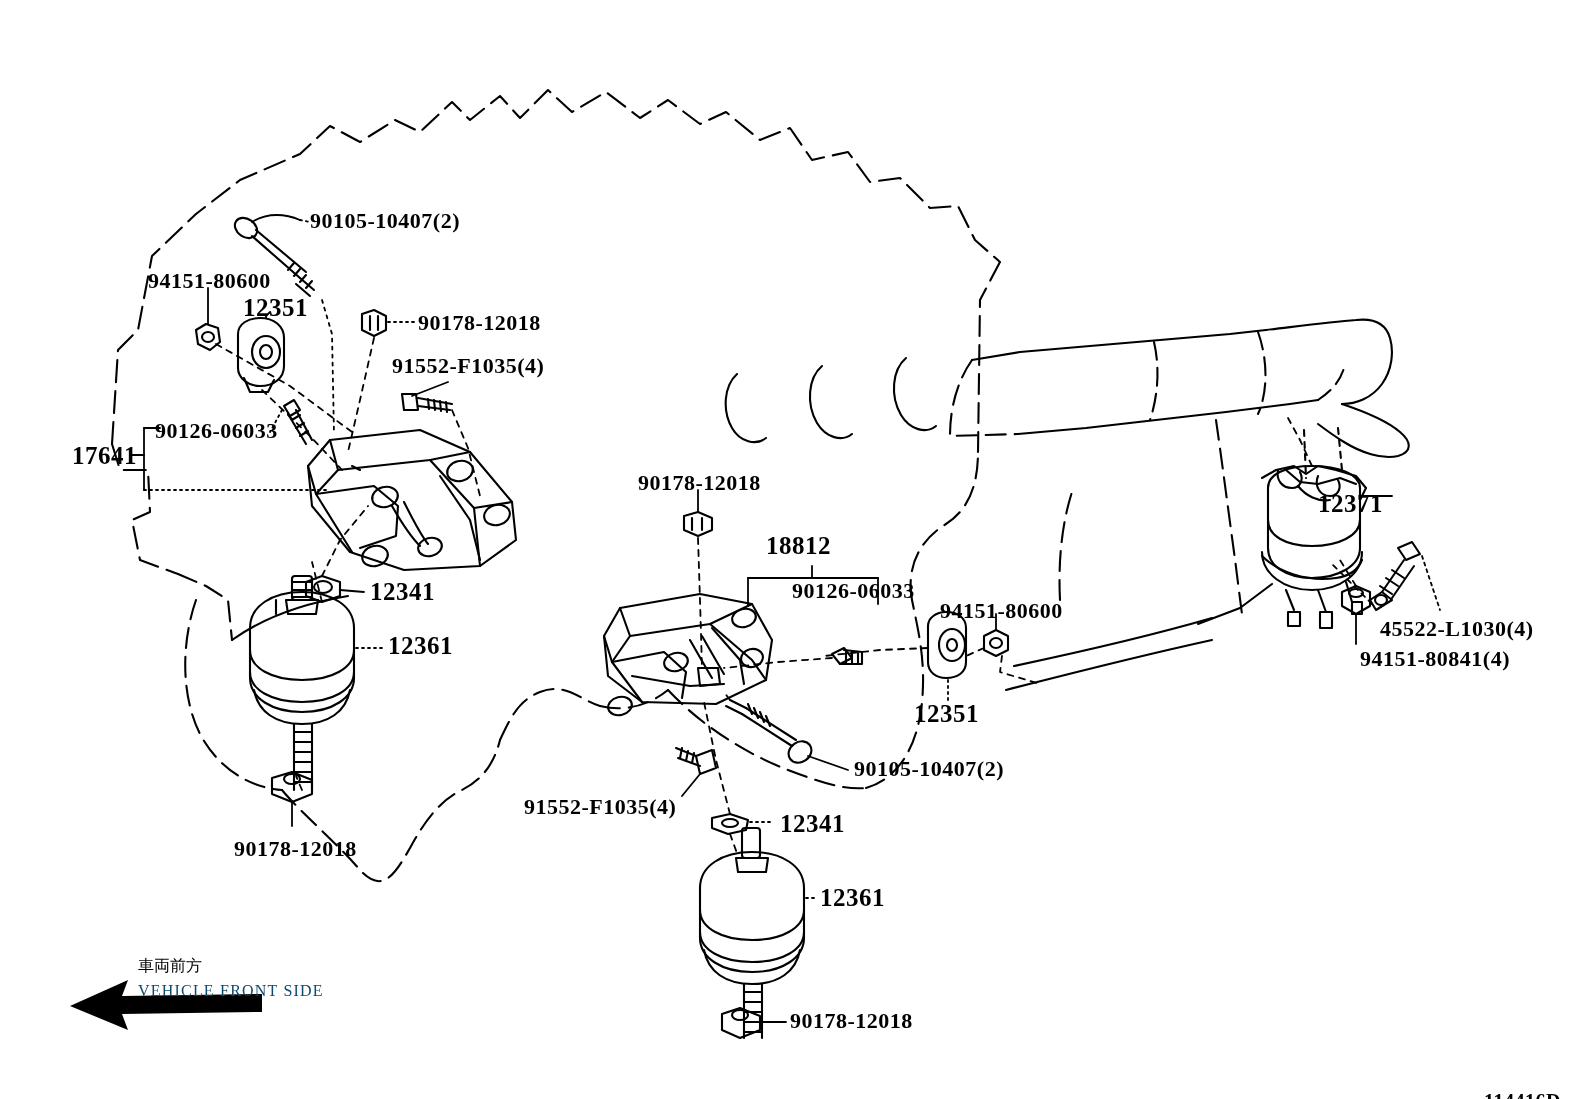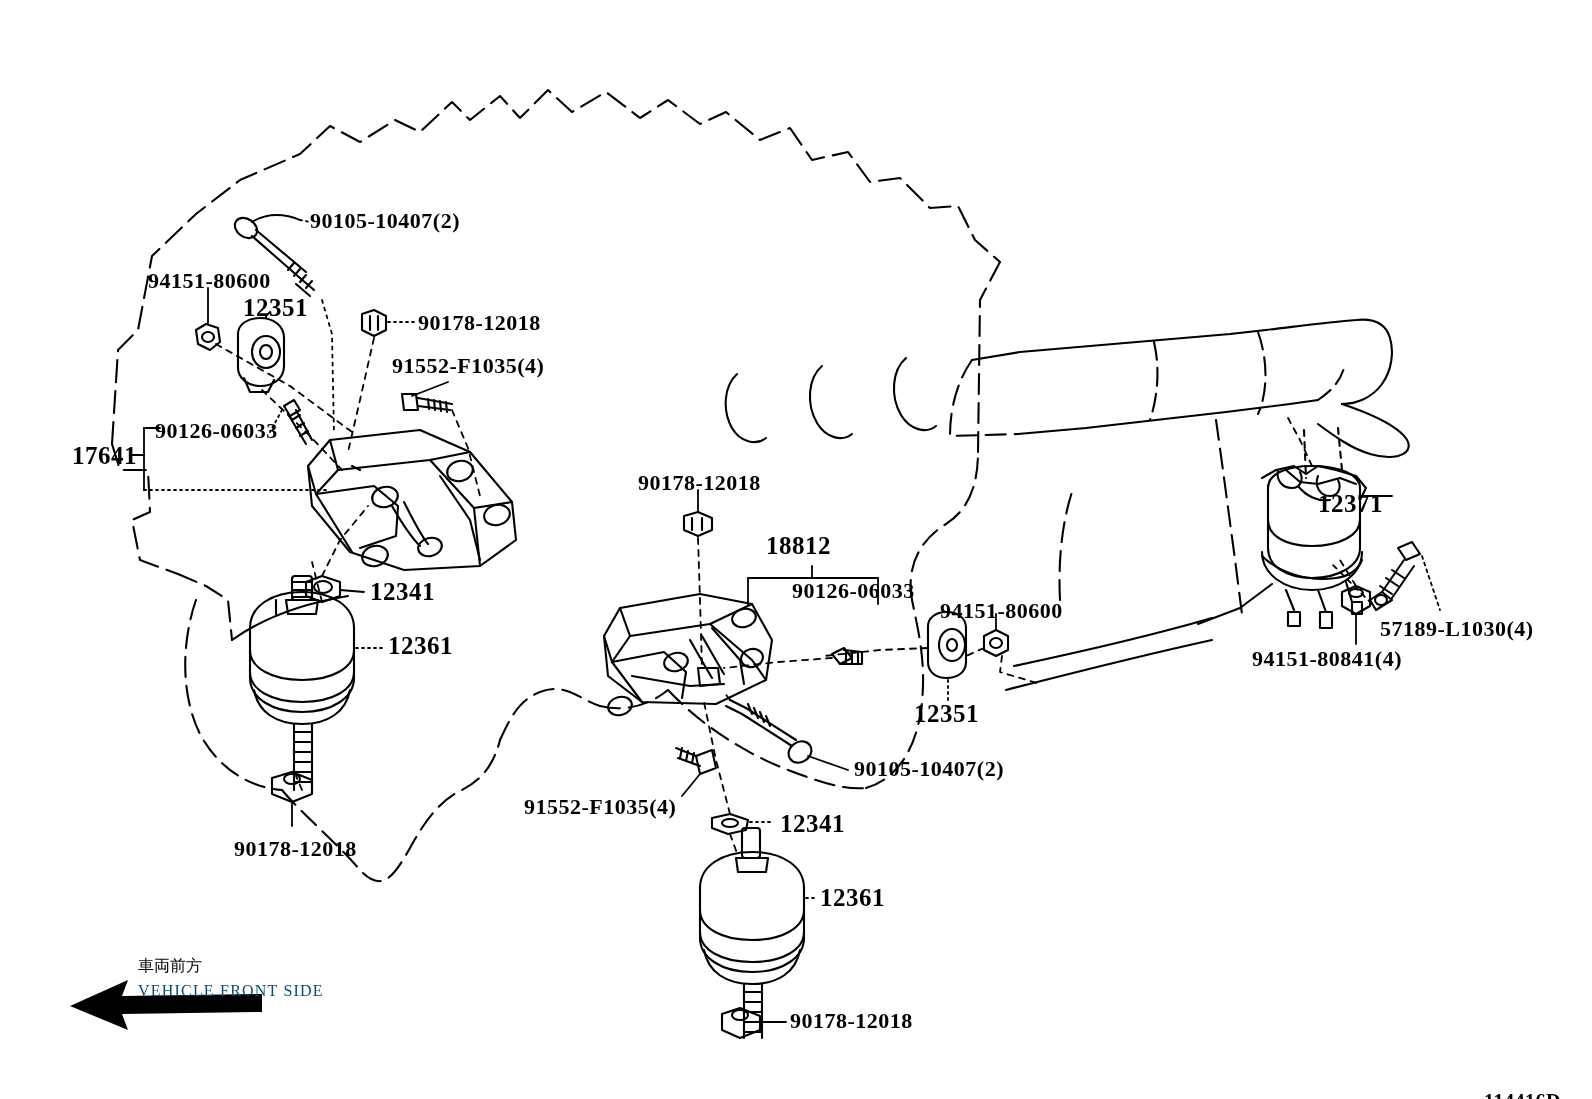--- a/index.html
+++ b/index.html
@@ -423,22 +423,22 @@
   <div class="lbl bolt" style="left:854px; top:756px;">90105-10407(2)</div>
 
   <div class="lbl part" style="left:780px; top:810px;">12341</div>
 
   <div class="lbl part" style="left:820px; top:884px;">12361</div>
 
   <div class="lbl bolt" style="left:790px; top:1008px;">90178-12018</div>
 
   <div class="lbl part" style="left:1318px; top:482px;margin-top:8px;">12371</div>
 
-  <div class="lbl bolt" style="left:1380px; top:616px;">57189-L1030(4)</div>
-
-  <div class="lbl bolt" style="left:1252px; top:646px;">94151-80841(4)</div>
+  <div class="lbl bolt" style="left:1380px; top:616px;">45522-L1030(4)</div>
+
+  <div class="lbl bolt" style="left:1360px; top:646px;">94151-80841(4)</div>
 
   <div class="front-jp" style="left:138px; top:956px;">車両前方</div>
   <div class="front-en" style="left:138px; top:982px;">VEHICLE FRONT SIDE</div>
 
   <div class="code" style="left:1484px; top:1058px;margin-top:32px;">114416D</div>
 
 </div>
 
 </body></html>

